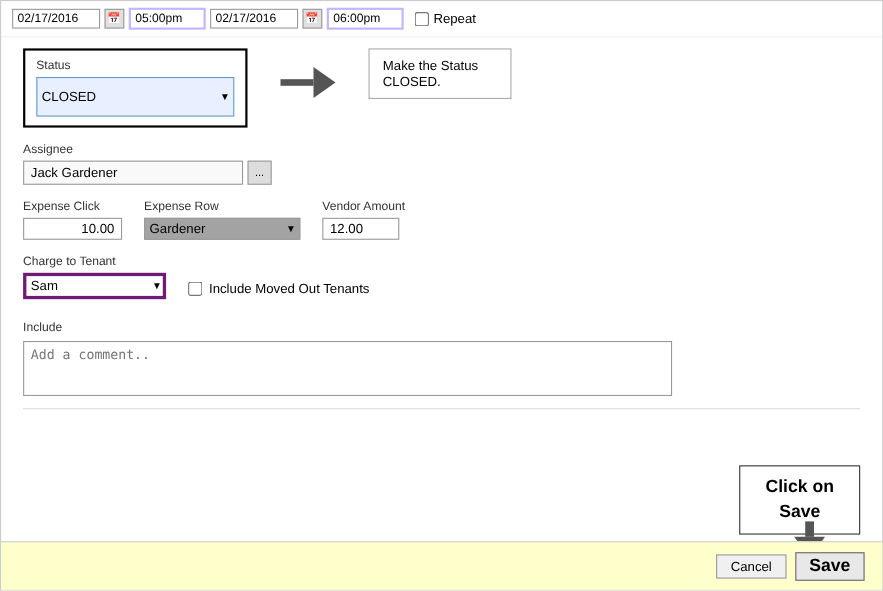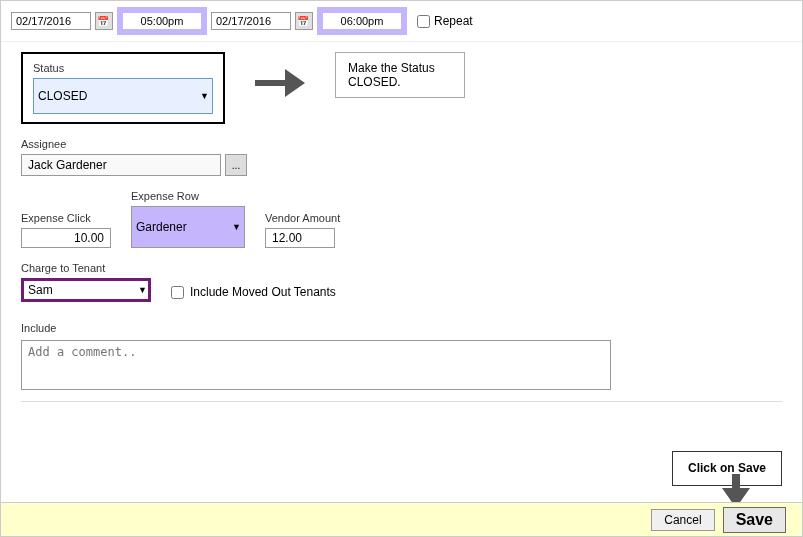--- a/index.html
+++ b/index.html
@@ -40,25 +40,24 @@
       background: #e0e0e0;
       width: 18px;
       height: 18px;
       cursor: pointer;
       font-size: 10px;
       display: inline-flex;
       align-items: center;
       justify-content: center;
     }
     .time-input {
-      border: 6px solid #c4b5fd;
+      border: 2px solid #c4b5fd;
       padding: 2px 4px;
       font-size: 11px;
-      width: 90px;
-      text-align: center;
+      width: 70px;
     }
     .repeat-checkbox-wrap {
       display: flex;
       align-items: center;
       gap: 4px;
       margin-left: 6px;
     }
 
     
     .content-area {
@@ -183,26 +182,26 @@
     }
     .expense-amount-input {
       border: 1px solid #999;
       padding: 2px 6px;
       font-size: 12px;
       width: 90px;
       text-align: right;
     }
     .expense-row-select {
       border: 1px solid #999;
-      padding: 13px 4px;
-      font-size: 12px;
-      width: 114px;
+      padding: 2px 4px;
+      font-size: 12px;
+      width: 142px;
       appearance: none;
       -webkit-appearance: none;
-      background: #c4b5fd;
+      background: #a3a3a3;
       cursor: pointer;
     }
     .select-wrap2 {
       position: relative;
       display: inline-block;
     }
     .select-wrap2::after {
       content: '▼';
       position: absolute;
       right: 4px;
@@ -279,21 +278,21 @@
     }
 
     
     .click-save-callout {
       position: absolute;
       right: 20px;
       bottom: 50px;
       border: 1px solid #333;
       padding: 8px 12px;
       background: #fff;
-      font-size: 12px;
+      font-size: 16px;
       font-weight: bold;
       color: #000;
       width: 110px;
       text-align: center;
       line-height: 1.4;
     }
 
     
     .down-arrow-wrap {
       position: absolute;
@@ -315,21 +314,21 @@
       margin: 0 auto;
       margin-bottom: 0;
     }
 
     
     .footer-bar {
       position: absolute;
       bottom: 0;
       left: 0;
       right: 0;
-      height: 34px;
+      height: 44px;
       background: #ffffcc;
       border-top: 1px solid #ccc;
       display: flex;
       align-items: center;
       justify-content: flex-end;
       padding-right: 16px;
       gap: 8px;
     }
     .cancel-btn {
       border: 1px solid #999;

